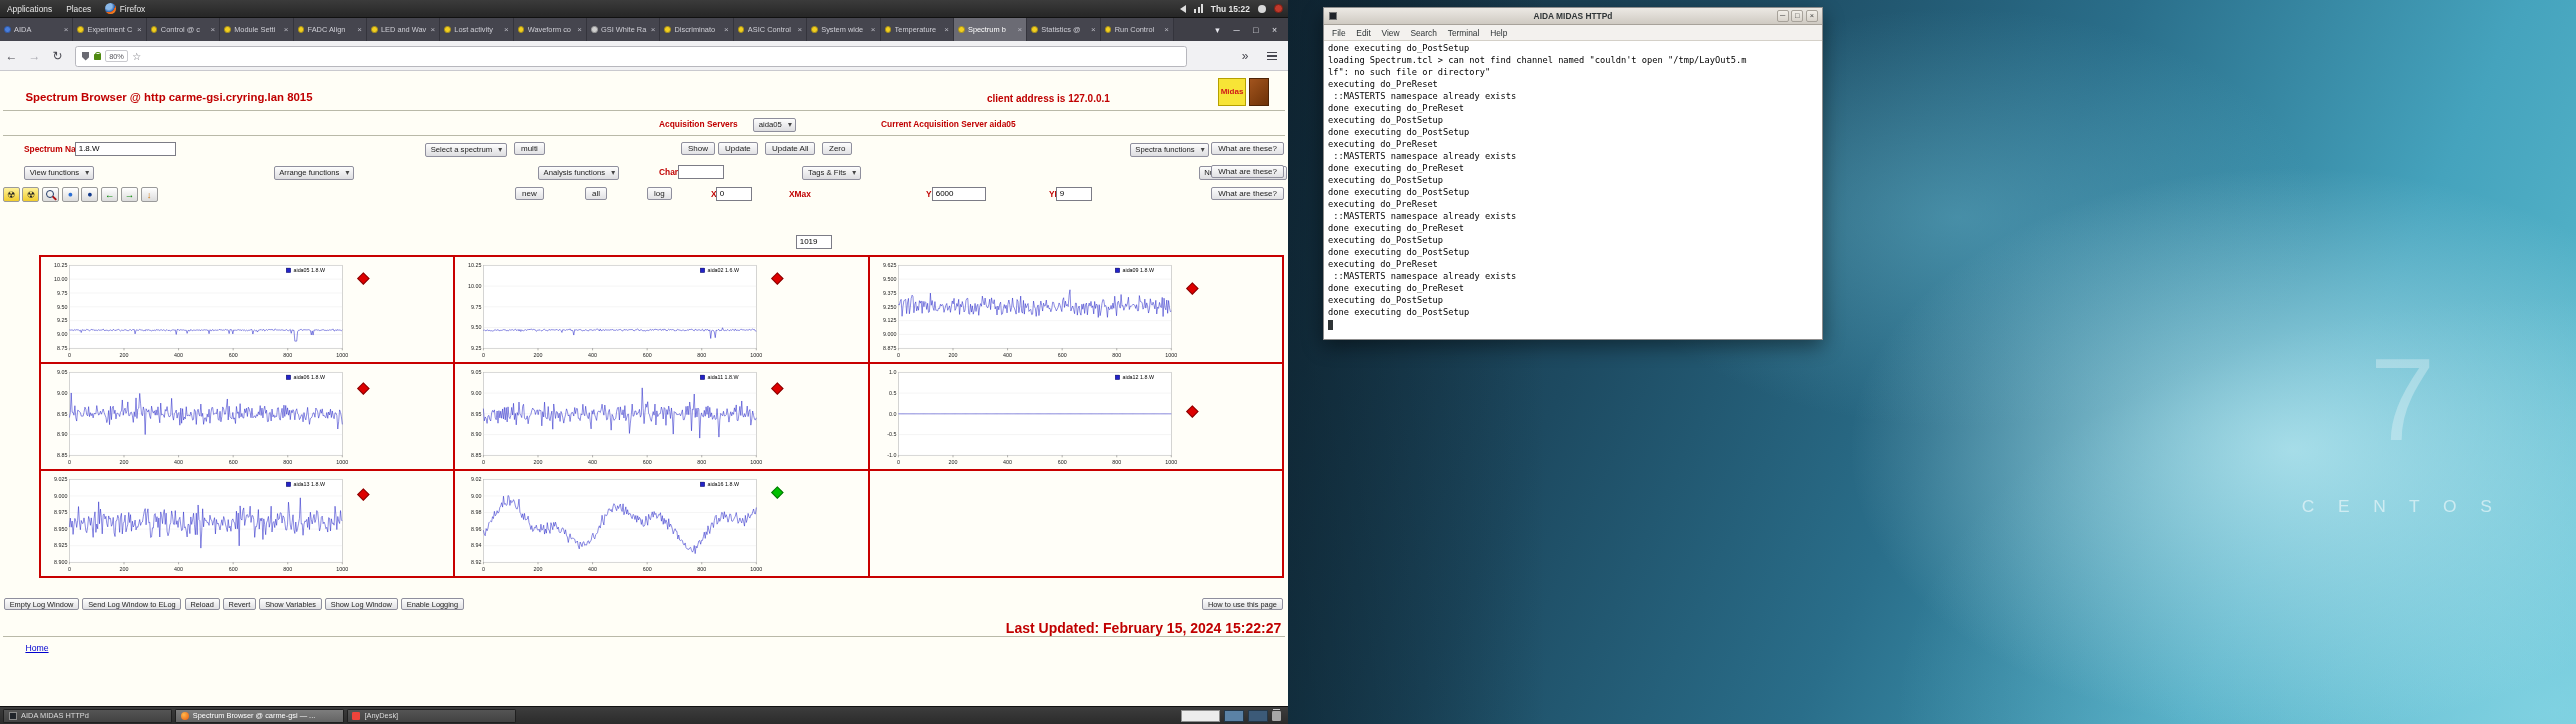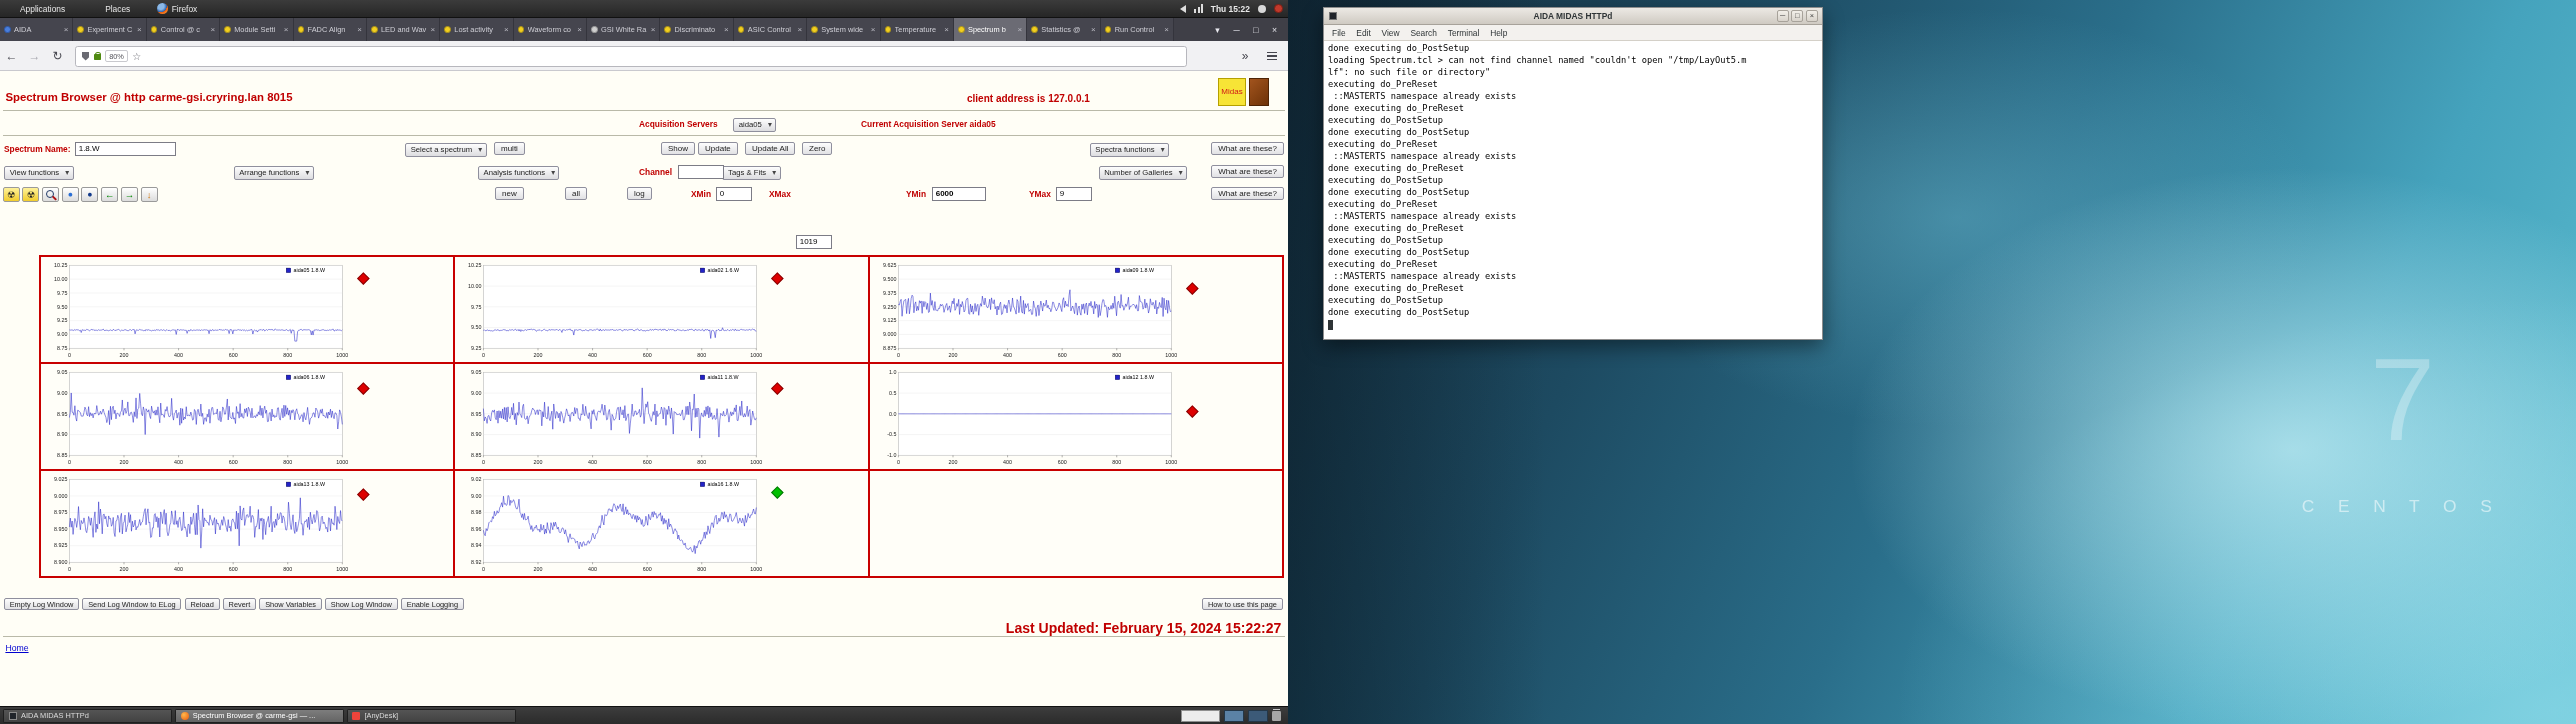--- a/index.html
+++ b/index.html
@@ -1,42 +1,42 @@
 <!DOCTYPE html>
 <html style="font-size:10.7px"><head>
 <meta charset="utf-8">
 <style>
   * { box-sizing: border-box; }
   html,body { margin:0; padding:0; }
   body {
     width:2576px; height:725px; overflow:hidden; position:relative;
     font-family:"Liberation Sans", sans-serif; background:#000;
   }
-  .abs { position:absolute; }
+  .abs { position:absolute;margin-left:20px; }
 
   
   .monitor-left  { position:absolute; left:0; top:0; width:1288px; height:725px; background:#222; }
   .monitor-right { position:absolute; left:1288px; top:0; width:1288px; height:725px; overflow:hidden;
     background:
       radial-gradient(738px 470px at 78% 62%, rgba(195,238,245,.75), rgba(195,238,245,0) 60%),
       radial-gradient(604px 349px at 52% 30%, rgba(110,190,212,.45), rgba(110,190,212,0) 60%),
       radial-gradient(1006px 637px at 98% 98%, rgba(150,222,236,.6), rgba(150,222,236,0) 65%),
       linear-gradient(90deg, rgba(8,24,34,.5), rgba(8,24,34,0) 20%),
       linear-gradient(115deg, #152e3e 0%, #1d4a61 28%, #2a6e8a 52%, #45a3bd 76%, #5fc0d2 100%);
   }
   .wall-seven { position:absolute; left:1044px; top:341px; width:141px; text-align:center;
     font-size:117px; font-weight:300; color:rgba(255,255,255,.30); line-height:1; }
   .wall-brand { position:absolute; left:959px; top:496px; width:309px; text-align:center;
     font-size:17.4px; letter-spacing:9.4px; color:rgba(255,255,255,.55); }
 
   
   .top-panel { position:absolute; left:0; top:0; width:1288px; height:18px;
     background:linear-gradient(#3b3b3b,#262626); color:#e8e8e8; font-size:8.4px;
     display:flex; align-items:center; border-bottom:0.7px solid #111; }
-  .panel-item { padding:0 20px; line-height:18px; }
+  .panel-item { padding:0 7px; line-height:18px; }
   .panel-app { display:flex; align-items:center; gap:4px; padding:0 6.7px; }
   .ff-icon { width:10.7px; height:10.7px; border-radius:50%;
     background:radial-gradient(circle at 35% 30%, #8ab8e8 0 30%, #2a5fa8 55%, #e8590c 56%, #ffb84d); }
   .panel-right { margin-left:auto; display:flex; align-items:center; gap:8px; padding-right:5.4px; }
   .p-icon { display:inline-block; width:8.7px; height:8.7px; }
   .volume-i { width:0; height:0; border-top:4px solid transparent; border-bottom:4px solid transparent; border-right:6.7px solid #ddd; }
   .net-wrap { display:inline-flex; align-items:flex-end; gap:1.3px; height:8.7px; }
   .net-bar { width:2px; background:#ddd; display:inline-block; }
   .panel-clock { font-weight:bold; }
   .user-i { width:8px; height:8px; border-radius:50%; background:#d8d8d8; }
@@ -75,21 +75,21 @@
   .burger { width:10px; height:1.3px; background:#47474f; position:relative; margin:0 6px; }
   .burger::before,.burger::after { content:""; position:absolute; left:0; width:10px; height:1.3px; background:#47474f; }
   .burger::before { top:-3.4px; } .burger::after { top:3.4px; }
 
   
   .viewport { position:relative; flex:1; background:#fffef6; overflow:hidden; color:#111; }
   .red { color:#c00000; font-weight:bold; }
   .pg-title { font-size:11.4px; }
   .pg-client { font-size:10px; }
   .logo-midas { width:28px; height:28px; background:#f7e436; border:0.7px solid #b5a000;
-    display:flex; align-items:center; justify-content:center; color:#d01818; font-weight:normal; font-size:8px; }
+    display:flex; align-items:center; justify-content:center; color:#d01818; font-weight:bold; font-size:8px; }
   .logo-brown { width:20px; height:28px; background:linear-gradient(135deg,#a2541d,#6d3208); border:0.7px solid #4e2405; }
   .rule { position:absolute; left:2.7px; right:2.7px; height:0; border:none; border-top:0.7px solid #b9b9a8; margin:0; }
 
   .crow { position:absolute; left:0; right:0; height:19px; }
   .lbl { font-size:8.4px; }
   .inp { position:absolute; height:13.4px; background:#fff; border:0.7px solid #7c7c86; font-size:8px; padding:0 2.7px; }
   .btn { display:inline-block; background:linear-gradient(#fdfdfd,#e1e1e4); border:0.7px solid #8f8f9d;
     border-radius:2px; font-size:8px; padding:1.3px 6px; color:#222; font-family:inherit; }
   .btn.small { font-size:7.4px; padding:0.7px 4.7px; }
   .sel { display:inline-block; height:14px; line-height:12.7px; background:linear-gradient(#fdfdfd,#dddde0);
@@ -354,21 +354,21 @@
             <span class="tool-icon arrow-down-icon"></span>
           </span>
         <button class="abs btn" style="left:495px;top:0.7px">new</button>
         <button class="abs btn" style="left:565px;top:0.7px">all</button>
         <button class="abs btn" style="left:627px;top:0.7px">log</button>
         <span class="abs red lbl" style="left:691px;top:3.4px">XMin</span>
         <input class="inp" style="left: 716px; top: 1.3px; width: 36px;" value="0">
         <span class="abs red lbl" style="left:769px;top:3.4px">XMax</span>
         <input class="inp" style="left: 796px; top: 1.3px; width: 36px; margin-top: 48px;" value="1019">
         <span class="abs red lbl" style="left:906px;top:3.4px">YMin</span>
-        <input class="inp" style="left: 932px; top: 1.3px; width: 54px; font-weight: bold;" value="6000">
+        <input class="inp" style="left: 932px; top: 1.3px; width: 54px;" value="6000">
         <span class="abs red lbl" style="left:1029px;top:3.4px">YMax</span>
         <input class="inp" style="left: 1056px; top: 1.3px; width: 36px;" value="9">
         <button class="abs btn" style="right:4px;top:0.7px">What are these?</button>
       </div>
 
       
 
       
       <div class="plot-grid" id="plot-grid">
           <div class="plot-cell">

